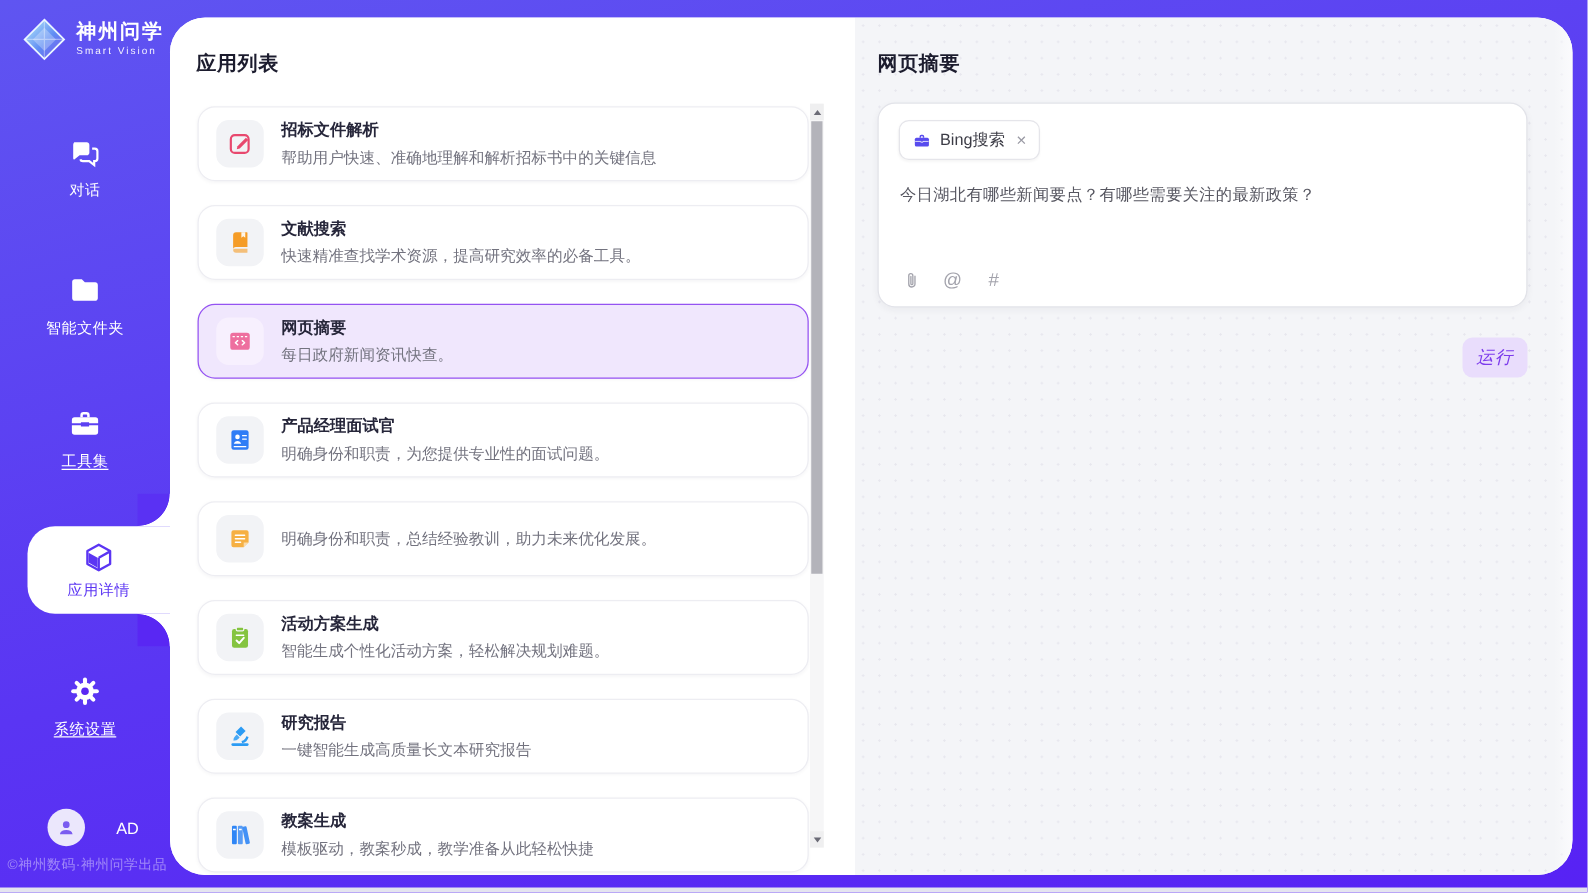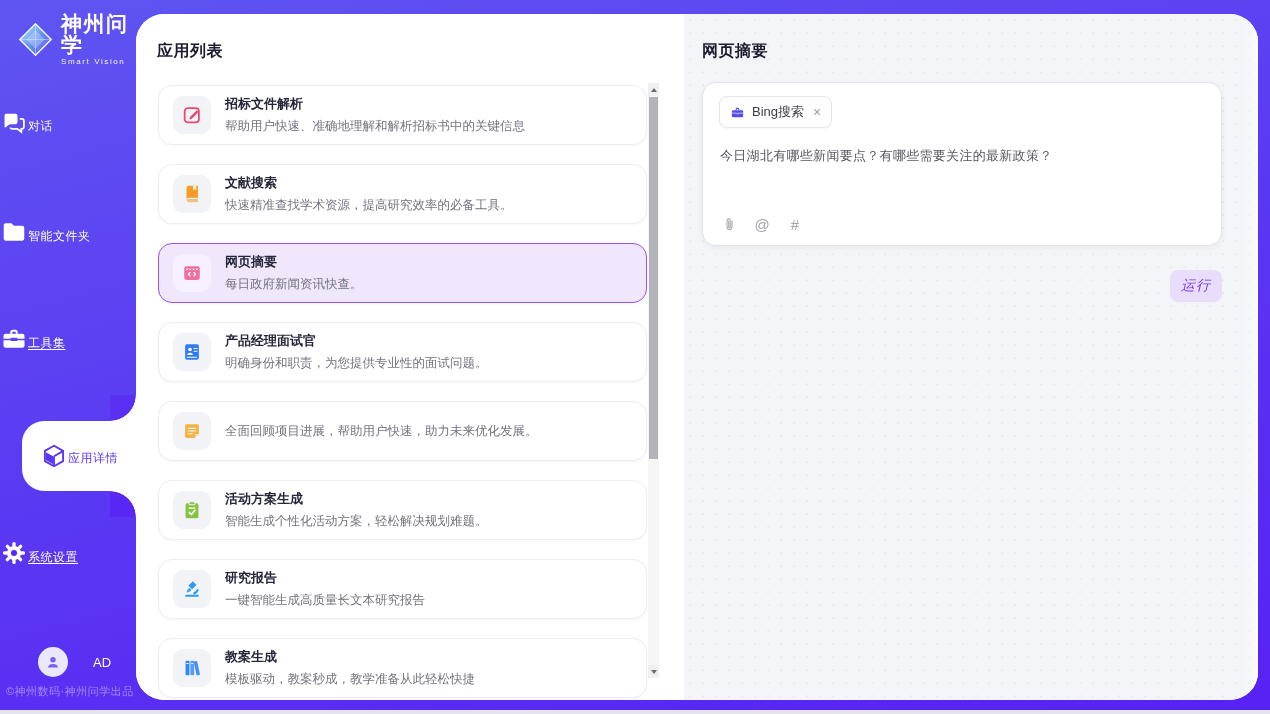--- a/index.html
+++ b/index.html
@@ -8,24 +8,24 @@
     background:linear-gradient(165deg,#5f55f1 0%,#5a35f3 55%,#5722f4 100%);
     font-family:"Liberation Sans","DejaVu Sans",sans-serif;
     -webkit-font-smoothing:antialiased;
   }
   .bottom-edge{position:absolute;left:0;right:0;bottom:0;height:4px;background:#e4e4ef;}
 
   
   .sidebar{position:absolute;left:0;top:0;width:136px;height:710px;}
   .logo{position:absolute;top:13px;left:17px;display:flex;gap:7px;align-items:center;color:#fff;}
   .logo-txt{line-height:1;}
-  .logo-name{font-size:21px;font-weight:700;letter-spacing:1.5px;}
+  .logo-name{font-size:16px;font-weight:700;letter-spacing:1.5px;}
   .logo-sub{font-size:8px;letter-spacing:1.6px;opacity:.92;margin-top:3px;}
 
-  .nav-item{position:absolute;left:0;width:136px;display:flex;flex-direction:row;align-items:center;color:#fff;cursor:pointer;}
+  .nav-item{position:absolute;left:0;width:136px;display:flex;flex-direction:column;align-items:center;color:#fff;cursor:pointer;}
   .nav-item svg{width:28px;height:28px;display:block;}
   .nav-label{font-size:12px;margin-top:8px;letter-spacing:.5px;}
   .nav-item.u .nav-label{text-decoration:underline;text-underline-offset:2px;}
   .nav-item:nth-child(1){top:108px;}
   .nav-item:nth-child(2){top:218px;}
   .nav-item:nth-child(3){top:325px;}
   .nav-item:nth-child(5){top:539px;}
   .nav-item.active{
     left:22px;width:114px;top:421px;height:70px;background:#fff;
     border-radius:22px 0 0 22px;color:#5b35f3;justify-content:center;
@@ -252,21 +252,21 @@
           <div class="icon-box">
             <span class="svgwrap" style="color: rgb(246, 176, 67);">
               <svg viewBox="0 0 24 24">
                 <path fill="currentColor" d="M4.5 6.3A1.8 1.8 0 0 1 6.3 4.5h11.4a1.8 1.8 0 0 1 1.8 1.8v8.9l-4.3 4.3H6.3a1.8 1.8 0 0 1-1.8-1.8z"></path>
                 <path d="M8 9h8M8 12h8M8 15h4.5" stroke="#fff" stroke-width="1.3" stroke-linecap="round"></path>
                 <path d="M19.5 15.2h-4.3v4.3z" fill="#fff" opacity=".55"></path>
               </svg>
             </span>
           </div>
           <div class="card-txt">
-            <div class="card-desc">全面回顾项目进展，帮助用户快速，助力未来优化发展。</div>
+            <div class="card-desc">明确身份和职责，总结经验教训，助力未来优化发展。</div>
           </div>
         </div>
         <div class="card">
           <div class="icon-box">
             <span class="svgwrap" style="color: rgb(133, 196, 64);">
               <svg viewBox="0 0 24 24">
                 <rect x="5" y="4.5" width="14" height="16.5" rx="2" fill="currentColor"></rect>
                 <rect x="8.7" y="2.9" width="6.6" height="3.4" rx="1.2" fill="currentColor" stroke="#f2f3f5" stroke-width="1.1"></rect>
                 <path d="M8.8 10h6.4" stroke="#fff" stroke-width="1.2" stroke-linecap="round"></path>
                 <path d="M9 14.6l2.3 2.3 4-4.6" stroke="#fff" stroke-width="1.7" fill="none" stroke-linecap="round" stroke-linejoin="round"></path>

